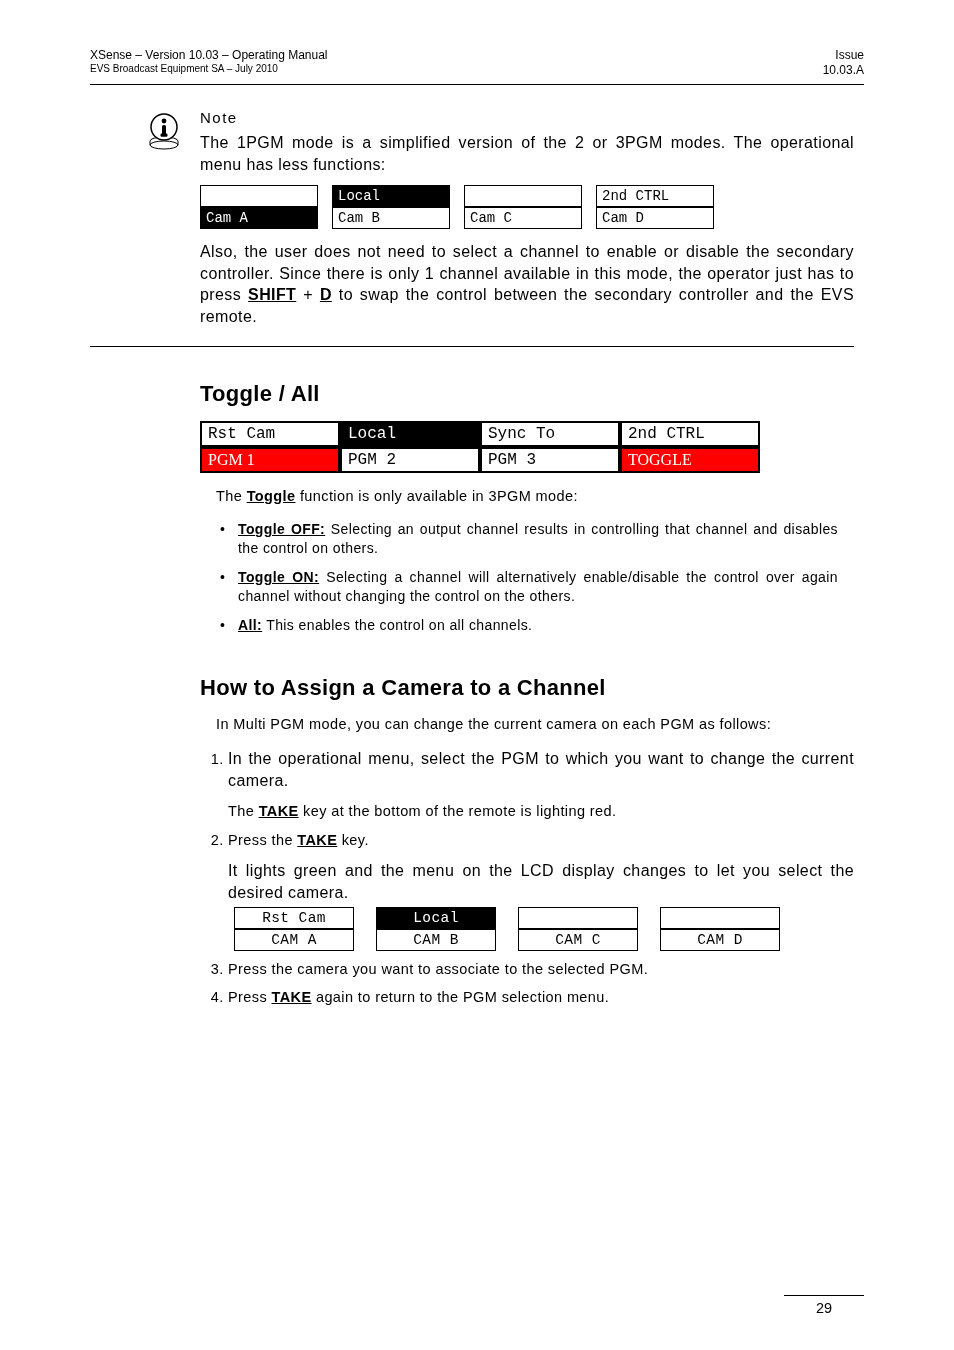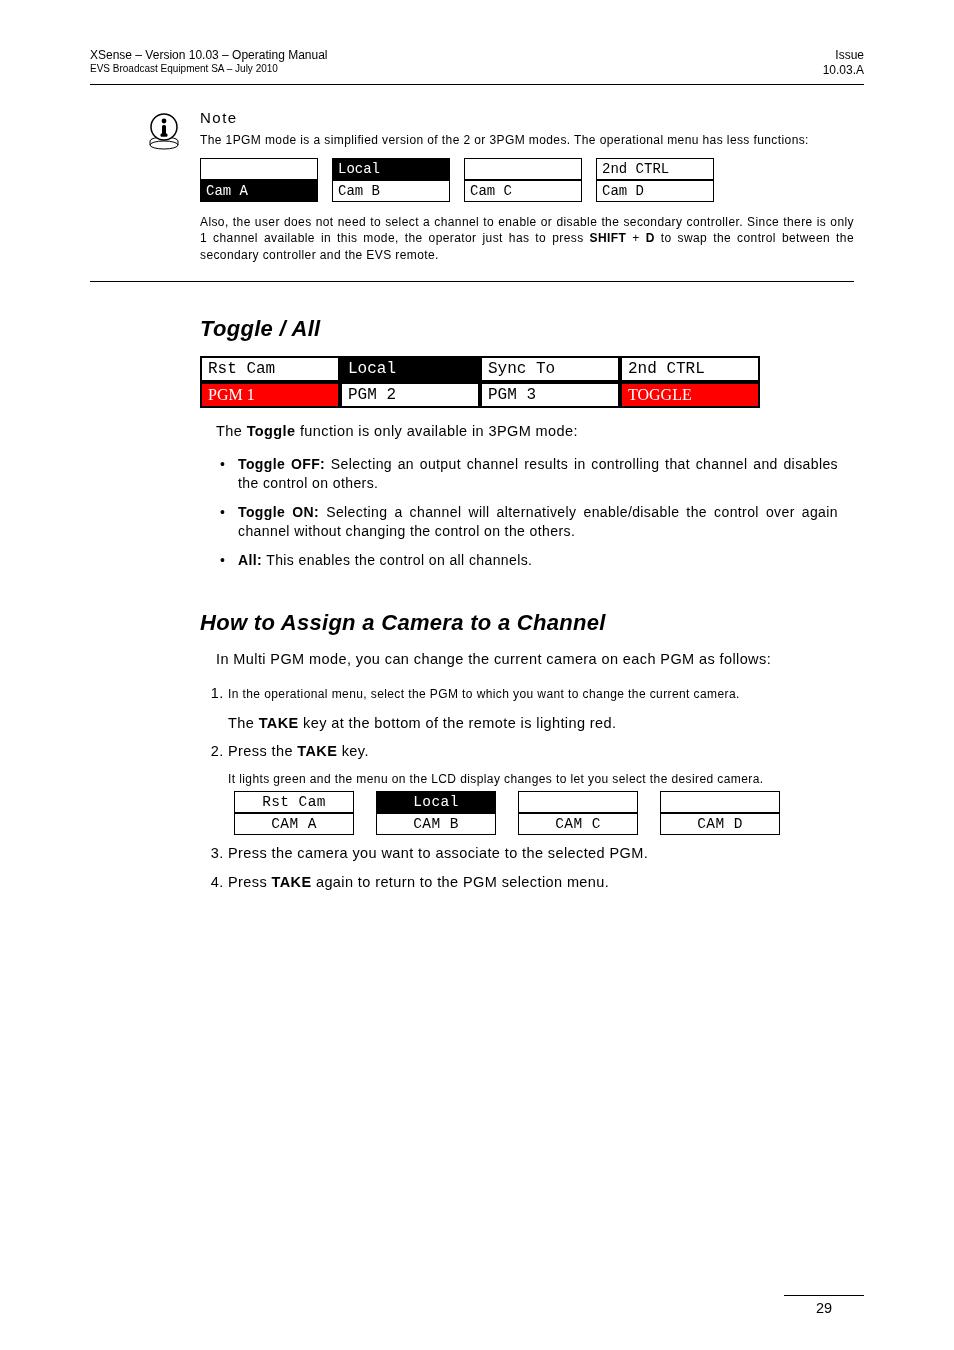--- a/index.html
+++ b/index.html
@@ -56,21 +56,21 @@
     height: 40px;
   }
   .note-heading {
     font-weight: 400;
     letter-spacing: 1.5px;
     font-size: 15px;
     margin-bottom: 6px;
   }
   .just {
     text-align: justify;
-    font-size: 12px;
+    font-size: 16px;
     letter-spacing: 0.4px;
     line-height: 1.35;
   }
 
   .lcd-row {
     display: flex;
     gap: 14px;
     margin: 10px 0 12px 0;
   }
   .lcd-cell {
@@ -105,21 +105,20 @@
 
   .note-rule {
     border: none;
     border-top: 1px solid #000;
     margin: 18px 0 0 -110px;
     width: calc(100% + 110px);
   }
 
   .h2 {
     font-weight: 700;
-    font-style: italic;
     font-size: 22px;
     letter-spacing: 0.3px;
     margin: 34px 0 14px 0;
   }
   .body-indent {
     margin-left: 0;
     margin-right: 0;
   }
   .para {
     font-size: 14.5px;
@@ -156,21 +155,21 @@
   ol.steps > li {
     font-size: 14.5px;
     letter-spacing: 0.4px;
     line-height: 1.4;
     margin: 8px 0;
   }
   ol.steps > li > .sub {
     margin-top: 10px;
     margin-bottom: 4px;
   }
-  .bold { font-weight: 700; }
+  .bold { font-weight: 700; text-decoration: underline; }
 
   .small-lcd-row {
     display:flex;
     gap: 22px;
     margin: 4px 0 6px 6px;
   }
   .small-lcd-col { display:flex; flex-direction:column; }
   .small-lcd {
     border: 1px solid #000;
     height: 22px;

